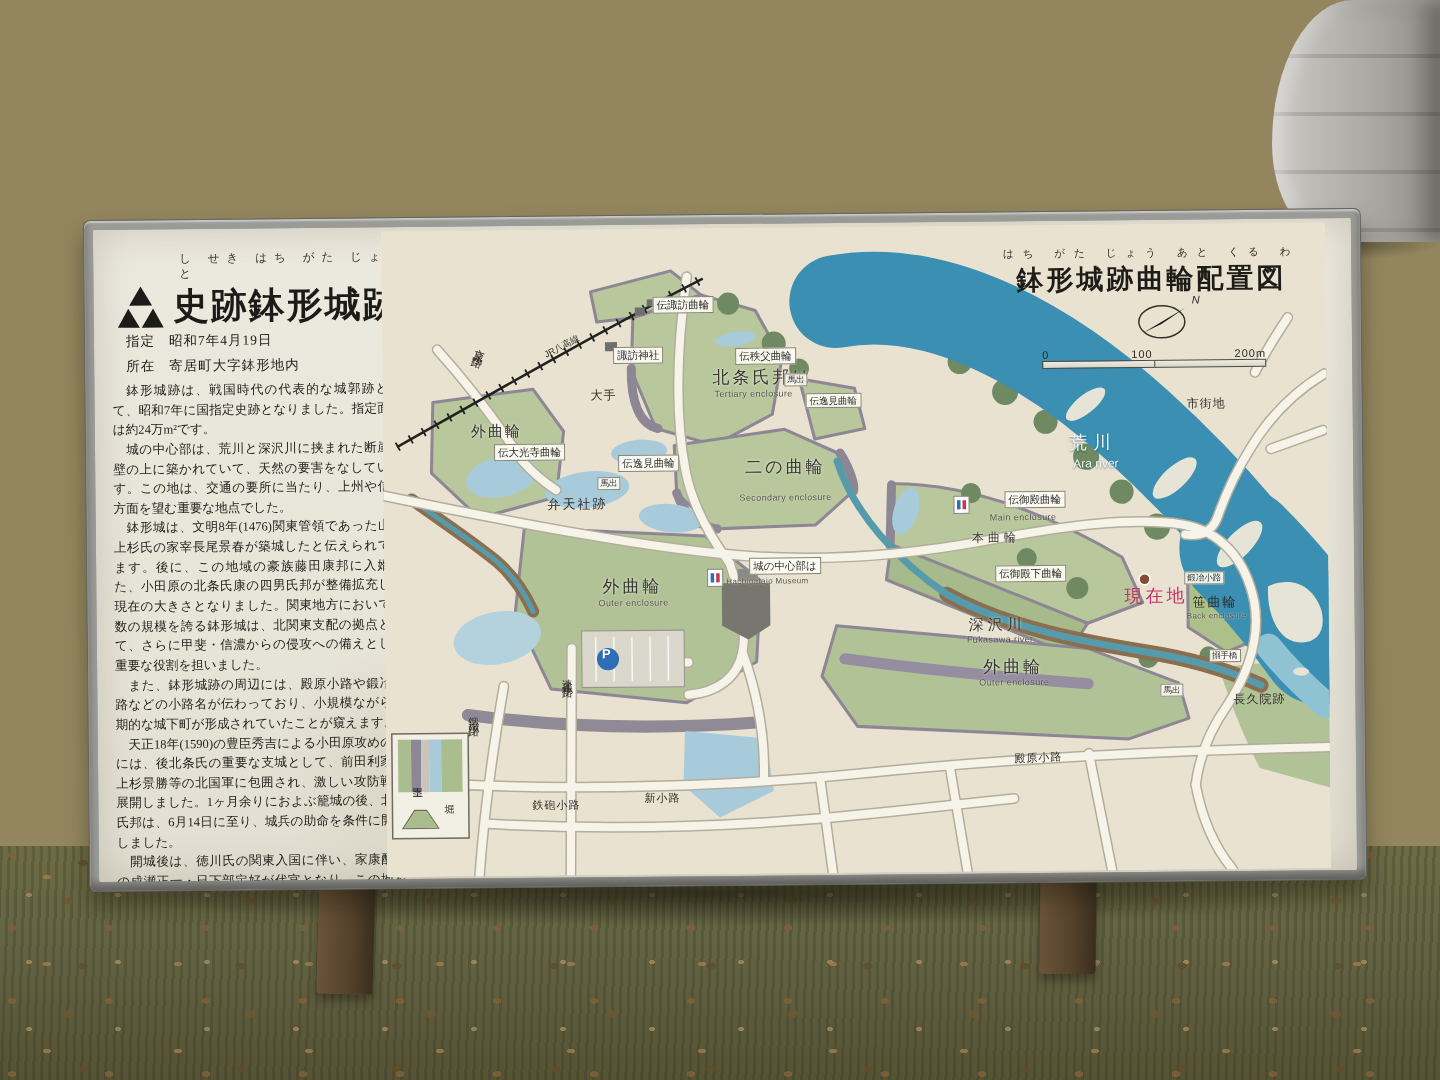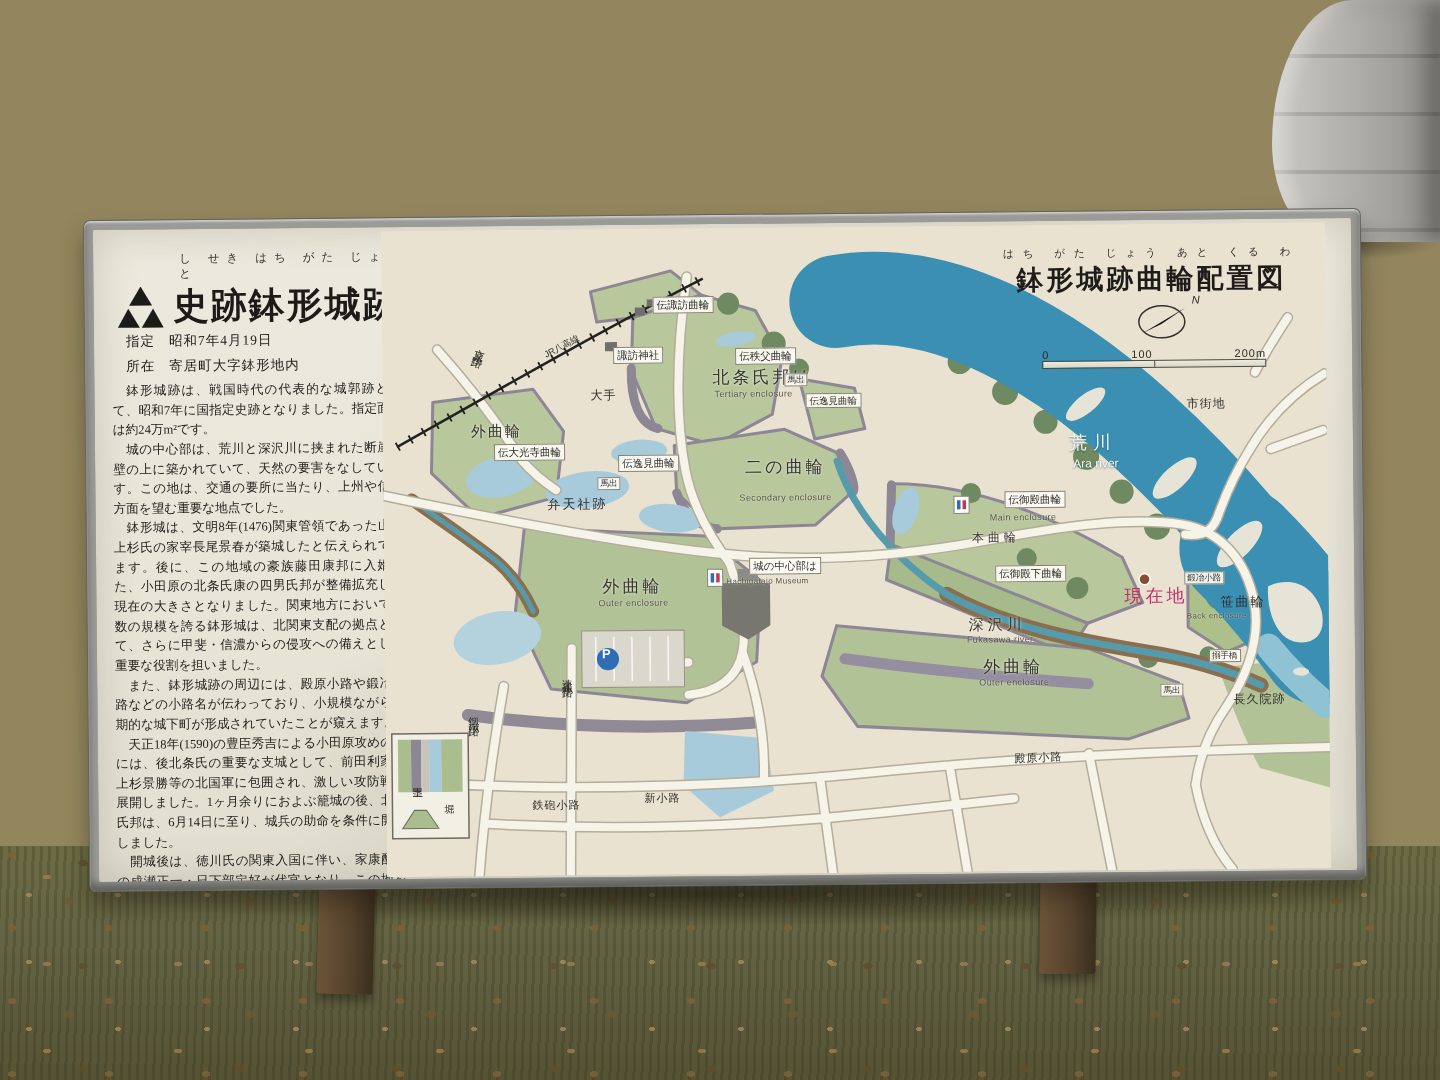--- a/index.html
+++ b/index.html
@@ -320,21 +320,21 @@
         <div class="lbl tinybox" style="left:775px;top:460px">馬出</div>
         <div class="lbl" style="left:164px;top:266px;font-size:13px;letter-spacing:2px">弁天社跡</div>
         <div class="lbl big" style="left:362px;top:228px">二の曲輪</div>
         <div class="lbl sub" style="left:356px;top:265px">Secondary enclosure</div>
         <div class="lbl boxed" style="left:596px;top:266px">伝御殿曲輪</div>
         <div class="lbl sub" style="left:606px;top:287px">Main enclosure</div>
         <div class="lbl big" style="left:588px;top:304px;font-size:12px;letter-spacing:4px">本曲輪</div>
         <div class="lbl boxed" style="left:586px;top:340px">伝御殿下曲輪</div>
         <div class="lbl red" style="left:740px;top:360px">現在地</div>
         <div class="lbl tinybox" style="left:800px;top:348px">鍛冶小路</div>
-        <div class="lbl" style="left:836px;top:370px;font-size:13px;letter-spacing:2px">笹曲輪</div>
+        <div class="lbl" style="left:808px;top:370px;font-size:13px;letter-spacing:2px">笹曲輪</div>
         <div class="lbl sub" style="left:802px;top:388px;font-size:8px">Back enclosure</div>
         <div class="lbl white" style="left:686px;top:206px;font-size:18px;letter-spacing:6px">荒川</div>
         <div class="lbl white" style="left:690px;top:232px;font-size:12px">Ara river</div>
         <div class="lbl md" style="left:804px;top:172px">市街地</div>
         <div class="lbl big2" style="left:584px;top:390px;letter-spacing:4px">深沢川</div>
         <div class="lbl sub" style="left:582px;top:409px">Fukasawa river</div>
         <div class="lbl big" style="left:218px;top:346px">外曲輪</div>
         <div class="lbl sub" style="left:214px;top:369px">Outer enclosure</div>
         <div class="lbl big" style="left:598px;top:430px">外曲輪</div>
         <div class="lbl sub" style="left:594px;top:452px">Outer enclosure</div>

